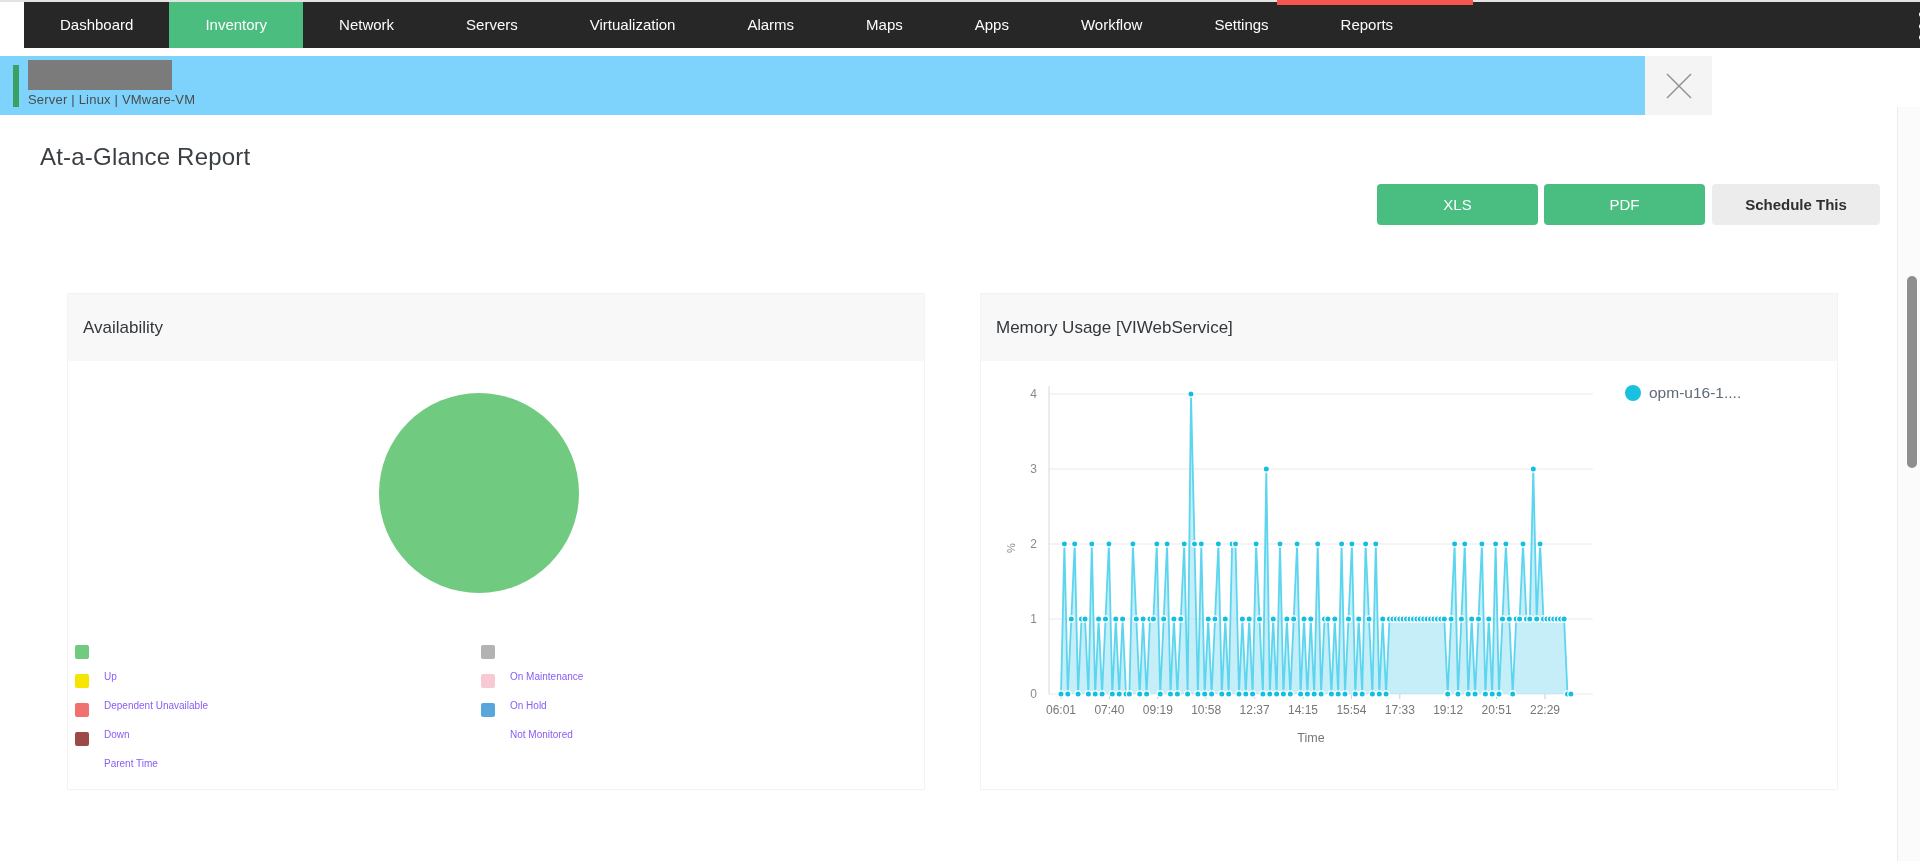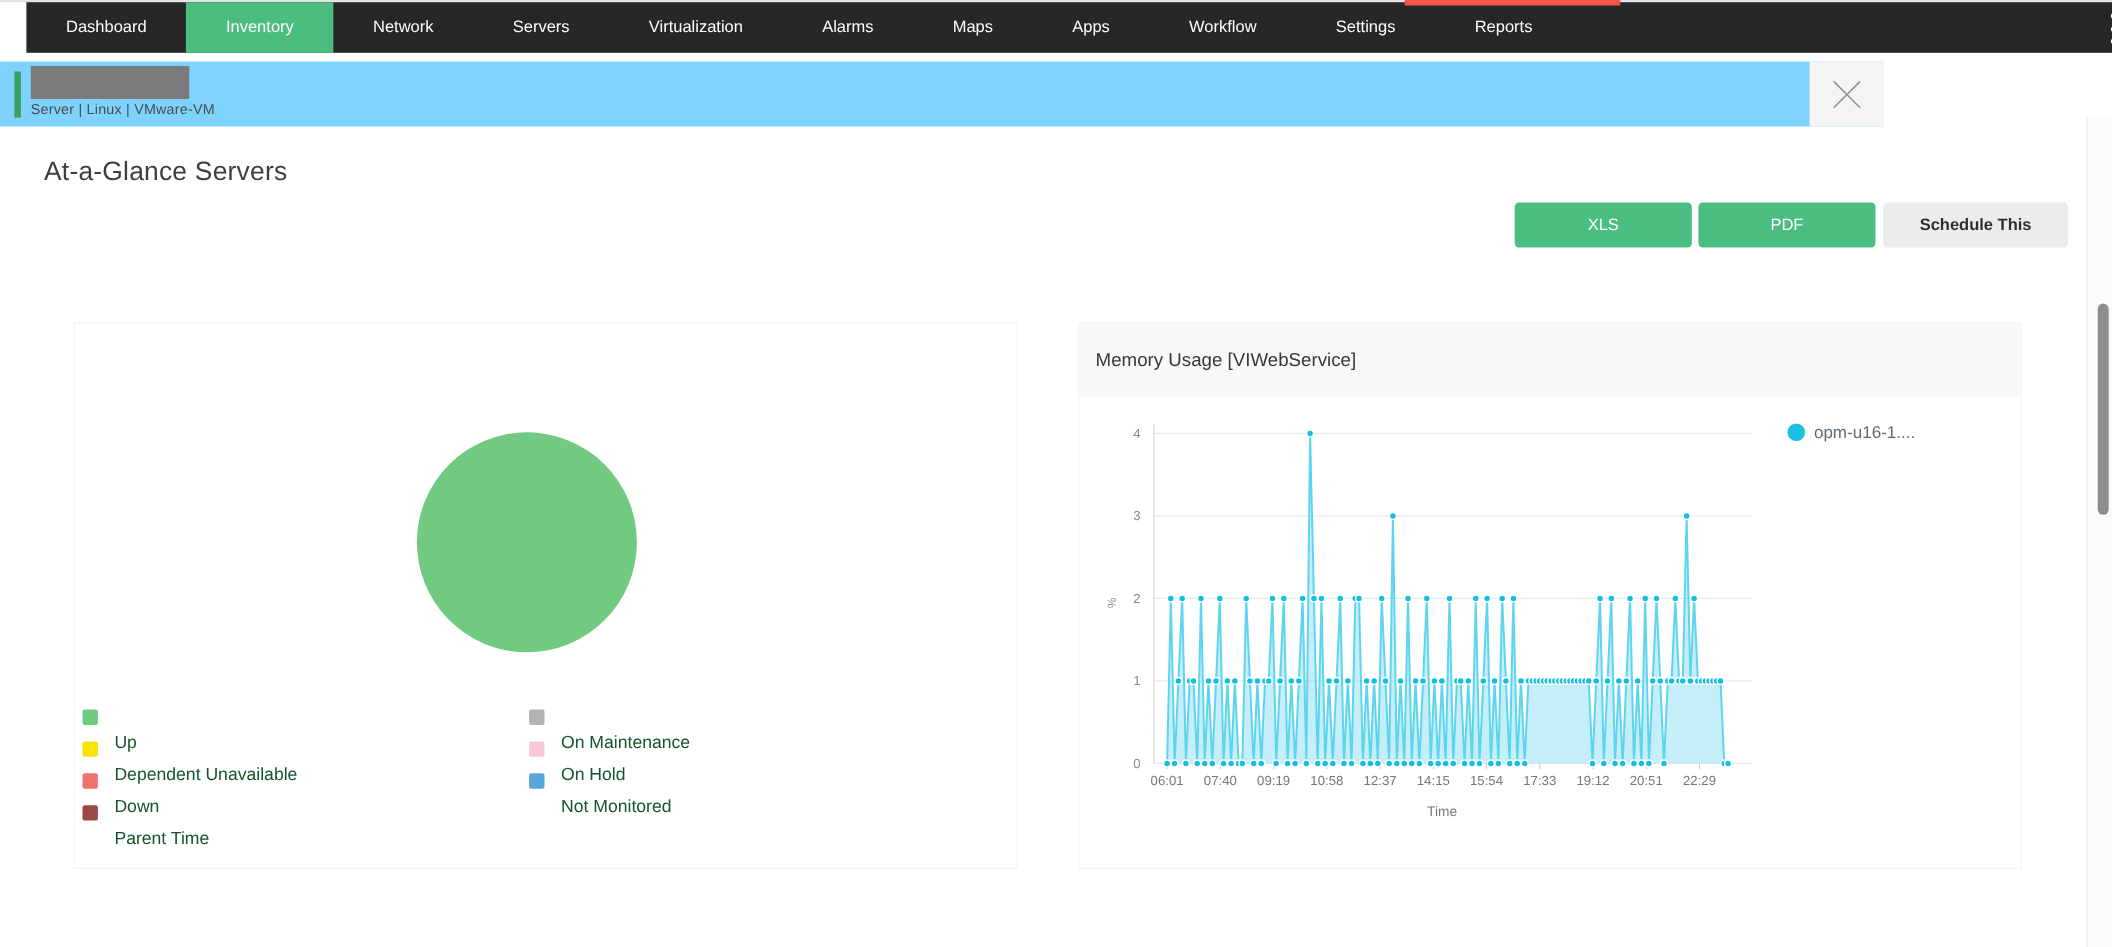--- a/index.html
+++ b/index.html
@@ -41,21 +41,21 @@
   .panel-title { line-height:67px; padding-left:15px; font-size:17px; color:#33383d; }
 
   
   .pie-wrap { position:absolute; left:301px; top:89px; width:220px; height:220px; }
   .pie-legend { position:absolute; top:351px; left:0; width:100%; }
   .pl-col { position:absolute; top:0; }
   .pl-col.c1 { left:7px; }
   .pl-col.c2 { left:413px; }
   .pl-row { display:flex; align-items:center; margin-bottom:15px; height:14px; }
   .pl-swatch { width:14px; height:14px; border-radius:2px; margin-right:15px; flex:none; }
-  .pl-label { font-size:16px; color:#14532d; white-space:nowrap;margin-top:48px; }
+  .pl-label { font-size:10px; color:#8b5cf6; white-space:nowrap;margin-top:48px; }
 
   
   .chart-wrap { position:absolute; left:0; top:67px; width:858px; height:430px; }
 
   
   .scroll-track { position:absolute; left:1897px; top:107px; width:23px; height:754px; background:#fbfbfb; border-left:1px solid #ececec; }
   .scroll-thumb { position:absolute; left:1907px; top:276px; width:10px; height:192px; background:#8e8e8e; border-radius:5px; cursor:pointer; }
 </style>
 </head>
 <body>
@@ -91,27 +91,30 @@
     <div class="redacted"></div>
     <div class="crumb" id="breadcrumb">Server | Linux | VMware-VM</div>
     <div class="close-box">
       <svg width="34" height="34" viewBox="0 0 34 34">
         <line x1="5" y1="5" x2="29" y2="29" stroke="#909090" stroke-width="1.4"></line>
         <line x1="29" y1="5" x2="5" y2="29" stroke="#909090" stroke-width="1.4"></line>
       </svg>
     </div>
   </div>
 
-  <h1 class="page-title">At-a-Glance Servers</h1>
+  <h1 class="page-title">At-a-Glance Report</h1>
 
   <button class="btn green" id="btn-xls">XLS</button>
   <button class="btn green" id="btn-pdf">PDF</button>
   <button class="btn gray" id="btn-schedule">Schedule This</button>
 
   <section class="panel" id="panel-availability">
+    <div class="panel-header">
+      <div class="panel-title">Availability</div>
+    </div>
     <div class="pie-wrap">
       <svg id="pie-svg" width="220" height="220" viewBox="0 0 220 220">
           <circle cx="110" cy="110" r="100" fill="#70ca80"></circle>
         </svg>
     </div>
     <div class="pie-legend" id="pie-legend">
         <div class="pl-col c1">
           <div class="pl-row">
             <span class="pl-swatch" style="background: rgb(112, 202, 128);"></span>
             <span class="pl-label">Up</span>

